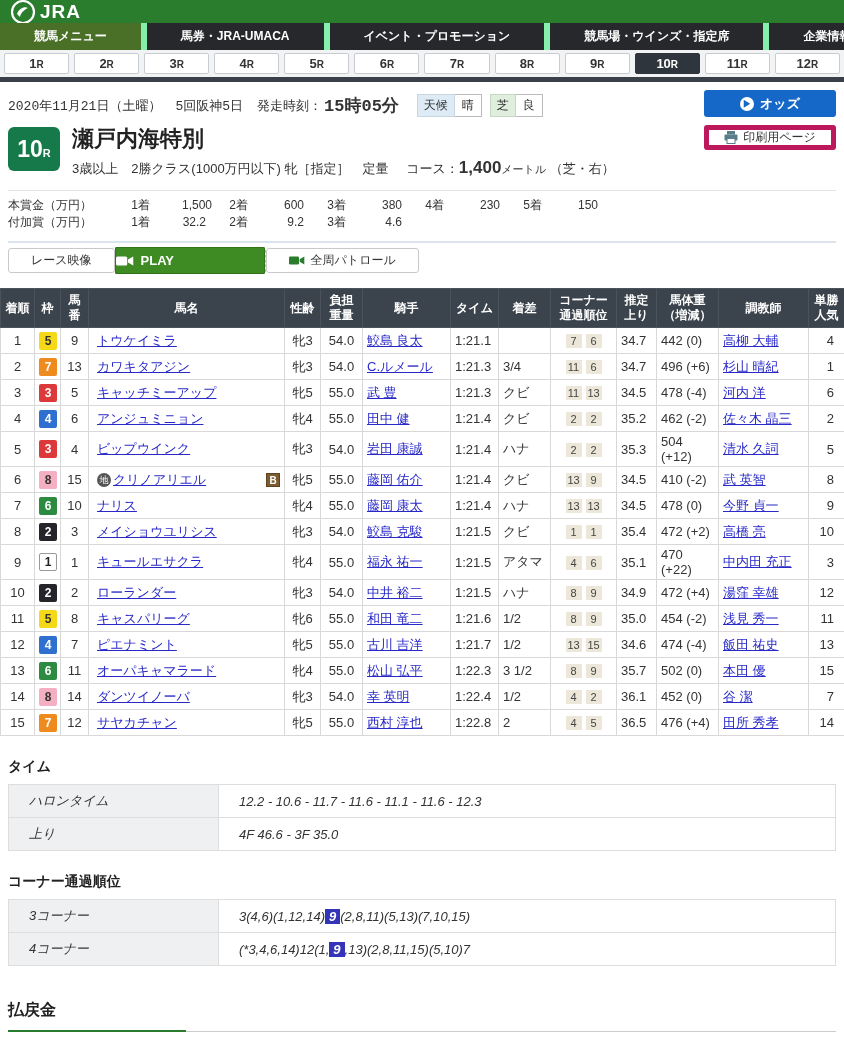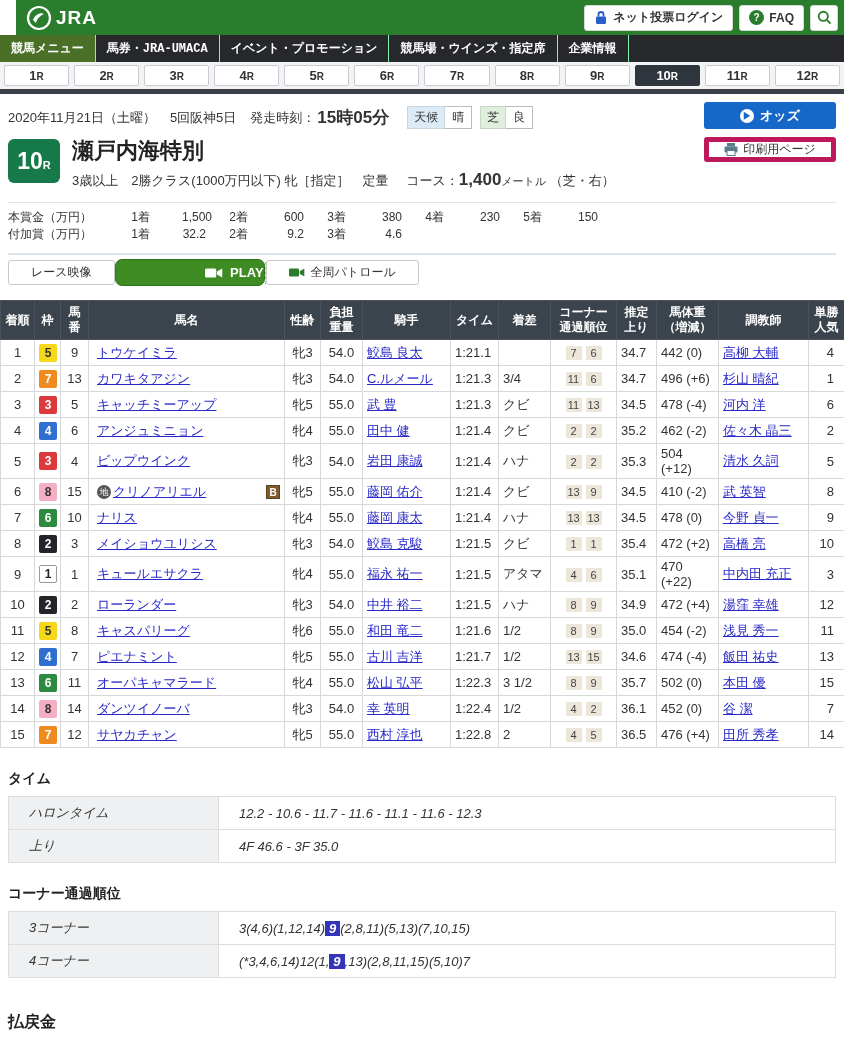--- a/index.html
+++ b/index.html
@@ -1,41 +1,41 @@
 <!DOCTYPE html>
 <html lang="ja"><head>
 <meta charset="utf-8">
 <style>
   * { box-sizing: border-box; margin: 0; padding: 0; }
   html,body { width:844px; background:#fff; font-family:"Liberation Sans","DejaVu Sans",sans-serif; color:#333; }
   a { color:#2929c8; text-decoration:underline; cursor:pointer; }
 
   
-  .site-header { height:35px; background:#2a7d2d; display:flex; align-items:center; padding:0 6px 0 10px;margin-left:16px; }
+  .site-header { height:23px; background:#2a7d2d; display:flex; align-items:center; padding:0 6px 0 10px; }
   .logo { display:flex; align-items:center; gap:4px; color:#fff; }
   .logo-text { font-size:19px; font-weight:bold; letter-spacing:1px; }
   .header-right { margin-left:auto; display:flex; gap:6px; align-items:center; }
   .hbtn { background:#fff; border:1px solid #d7d7d7; border-radius:3px; height:26px; display:flex; align-items:center; gap:5px; padding:0 9px; font-size:12px; font-weight:bold; color:#333; cursor:pointer; }
   .hbtn.sq { width:28px; justify-content:center; padding:0; }
 
   
   .main-nav { height:27px; background:#26282b; display:flex; }
-  .nav-item { color:#fff; font-size:12px; font-weight:bold; display:flex; align-items:center; padding:0 11px; border-right:1px solid #86efac; cursor:pointer; white-space:nowrap;font-family:Liberation Mono, monospace; }
+  .nav-item { color:#fff; font-size:12px; font-weight:bold; display:flex; align-items:center; padding:0 34px; border-right:6px solid #86efac; cursor:pointer; white-space:nowrap; }
   .nav-item.active { background:#4a7028; }
 
   
   .race-tabs { background:#f2f3f5; display:flex; gap:5px; padding:3px 4px; }
   .race-tab { flex:1; height:21px; background:#fff; border:1px solid #c8ccd0; border-radius:2px; display:flex; align-items:center; justify-content:center; font-weight:bold; font-size:13px; color:#333; cursor:pointer; }
   .race-tab .tab-suffix { font-size:10px; margin-top:2px; }
   .race-tab.active { background:#2f353c; border-color:#2f353c; color:#fff; }
   .dark-bar { height:5px; background:#394048; }
 
   
   .race-info { position:relative; padding:12px 8px 0 8px; }
-  .date-line { font-size:13px; display:flex; align-items:center; }
+  .date-line { font-size:13px; display:flex; align-items:center;font-family:Liberation Mono, monospace; }
   .date-line .sep { margin-left:14px; }
   .start-time { font-size:17px; font-weight:bold; margin-left:2px; }
   .badges { display:flex; margin-left:18px; gap:8px; }
   .badge-pair { display:flex; font-size:12px; }
   .badge-label { padding:2px 6px; border:1px solid #c9d6de; }
   .badge-label.wx { background:#dcebf5; }
   .badge-label.tk { background:#dfeedd; border-color:#c6d8c4; }
   .badge-value { padding:2px 7px; border:1px solid #bbb; border-left:none; background:#fff; }
 
   .title-block { display:flex; align-items:flex-start; margin-top:10px; gap:12px; }
@@ -54,21 +54,21 @@
 
   .prize-block { border-top:1px solid #e4e4e4; margin-top:12px; padding:6px 0 10px 0; font-size:12px; color:#333; border-bottom:2px solid #dbe4ec; }
   .prize-row { display:flex; line-height:17px; }
   .prize-label { width:100px; }
   .prize-place { width:42px; text-align:right; }
   .prize-amt { width:56px; text-align:right;padding-left:32px; }
 
   
   .video-row { display:flex; align-items:center; padding:4px 8px 14px 8px; }
   .wbtn { height:25px; background:#fff; border:1px solid #c9c9c9; border-radius:3px; font-size:12px; color:#333; display:flex; align-items:center; justify-content:center; gap:6px; padding:0 22px; cursor:pointer; }
-  .play-btn { width:150px; height:27px; background:#3d8b22; border:1px solid #2f7417; border-radius:7px; color:#fff; font-weight:bold; font-size:13px; display:flex; align-items:center; justify-content:flex-end; gap:7px; cursor:pointer; }
+  .play-btn { width:150px; height:27px; background:#3d8b22; border:1px solid #2f7417; border-radius:1px; color:#fff; font-weight:bold; font-size:13px; display:flex; align-items:center; justify-content:flex-start; gap:7px; cursor:pointer; }
   .v-sep { width:0; height:22px; border-left:1px dashed #bbb; }
 
   
   table.results { width:844px; border-collapse:collapse; table-layout:fixed; }
   .results th { background:#3b434c; color:#fff; font-size:12px; font-weight:bold; padding:4px 1px; border:1px solid #4a525b; white-space:pre-line; line-height:1.25; text-align:center; vertical-align:middle; }
   .results td { border:1px solid #d8d8d8; font-size:13px; height:26px; padding:2px 4px; background:#fff; vertical-align:middle; }
   .td-c { text-align:center; }
   .td-l { text-align:left; }
   .td-r { text-align:right; padding-right:10px !important; }
   td.name-cell { padding-left:8px; }
@@ -102,42 +102,20 @@
 </head>
 <body>
 
 <div class="site-header">
   <div class="logo">
     <svg class="icon-svg" width="26" height="26" viewBox="0 0 26 26">
       <circle cx="13" cy="13" r="11" fill="none" stroke="#fff" stroke-width="2.2"></circle>
       <path d="M7 15 C9 9, 15 7, 18 9 C15 10.5, 11 13, 10 18 Z" fill="#fff"></path>
     </svg>
     <span class="logo-text">JRA</span>
-  </div>
-  <div class="header-right">
-    <button class="hbtn">
-      <svg class="icon-svg" width="14" height="15" viewBox="0 0 14 15">
-        <rect x="2" y="6.5" width="10" height="7.5" rx="1.2" fill="#2b5fc7"></rect>
-        <path d="M4.5 6.5 V4.5 a2.5 2.5 0 0 1 5 0 V6.5" fill="none" stroke="#2b5fc7" stroke-width="1.8"></path>
-      </svg>
-      <span>ネット投票ログイン</span>
-    </button>
-    <button class="hbtn">
-      <svg class="icon-svg" width="15" height="15" viewBox="0 0 15 15">
-        <circle cx="7.5" cy="7.5" r="7.5" fill="#2a7d2d"></circle>
-        <text x="7.5" y="11" text-anchor="middle" font-size="10" font-weight="bold" fill="#fff">?</text>
-      </svg>
-      <span>FAQ</span>
-    </button>
-    <button class="hbtn sq">
-      <svg class="icon-svg" width="15" height="15" viewBox="0 0 15 15">
-        <circle cx="6.3" cy="6.3" r="4.6" fill="none" stroke="#2a7d2d" stroke-width="1.9"></circle>
-        <line x1="9.8" y1="9.8" x2="13.6" y2="13.6" stroke="#2a7d2d" stroke-width="1.9"></line>
-      </svg>
-    </button>
   </div>
 </div>
 
 <div class="main-nav">
     <div class="nav-item active">
       <span>競馬メニュー</span>
     </div>
     <div class="nav-item">
       <span>馬券・JRA-UMACA</span>
     </div>

